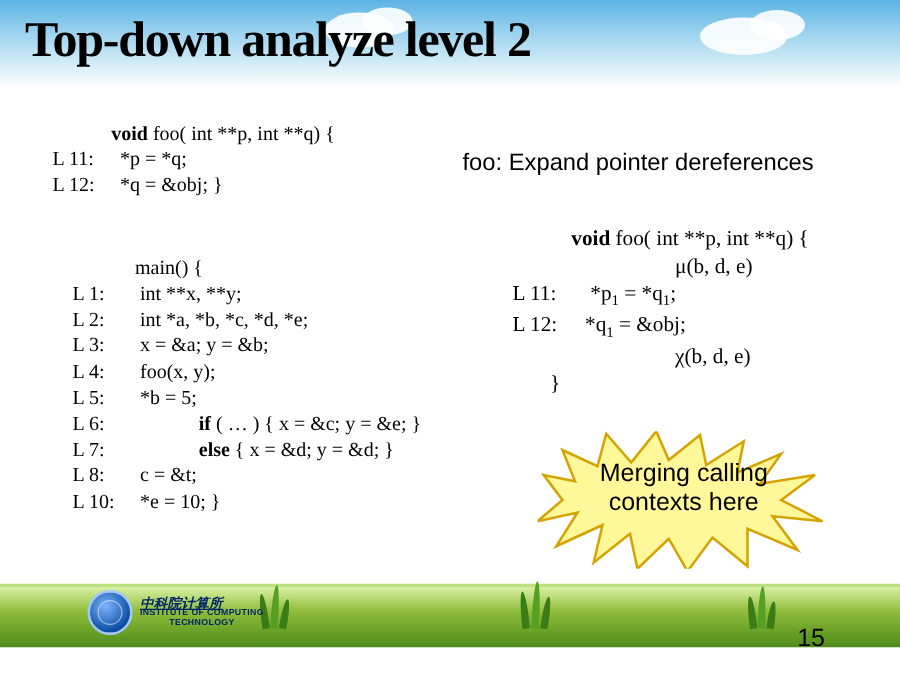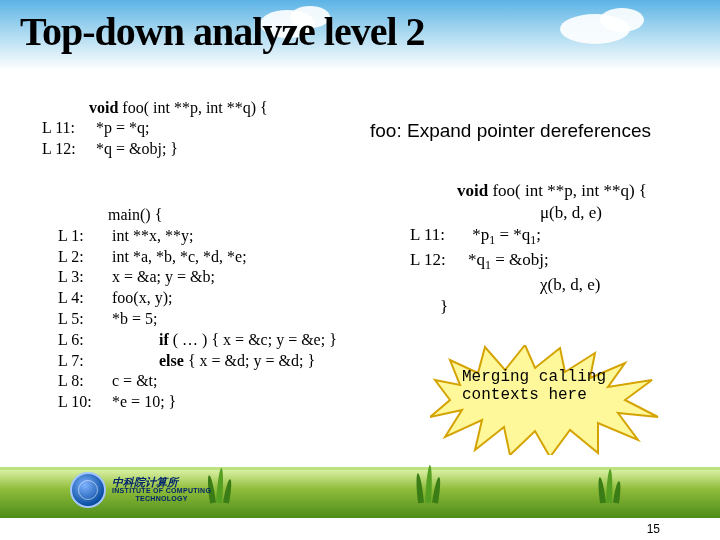--- a/index.html
+++ b/index.html
@@ -91,23 +91,24 @@
     position: absolute;
     top: 345px; left: 430px;
     width: 230px; height: 110px;
     pointer-events: none;
   }
   .starburst svg { width: 230px; height: 110px; }
   .starburst-label {
     position: absolute;
     top: 368px; left: 462px;
     width: 170px;
-    font-size: 16px;
-    font-family: Liberation Mono, monospace;
-    color: #000;
+    font-size: 20px;
+    font-family: Liberation Sans, sans-serif;
+    color: #000;
+    text-align: center;
     line-height: 1.15;
   }
 
   .footer-inst {
     position: absolute;
     bottom: 38px; left: 112px;
     font-size: 7px;
     line-height: 1.05;
     font-family: Arial, Helvetica, sans-serif;
     font-weight: bold;
@@ -132,25 +133,26 @@
     border-radius: 50%;
   }
   .footer-chinese {
     position: absolute;
     bottom: 50px; left: 112px;
     font-size: 11px;
     font-family: "SimSun", "Songti SC", serif;
     font-weight: bold;
     font-style: italic;
     color: #00246b;
+    text-decoration: underline;
   }
   .page-num {
     position: absolute;
-    bottom: 4px; right: 60px;
-    font-size: 12px;
+    bottom: 17px; right: 60px;
+    font-size: 20px;
     font-family: Arial, sans-serif;
     color: #000;
   }
   .lbl { display: inline-block; width: 50px; }
   .lbl2 { display: inline-block; width: 58px; }
   sub { font-size: 0.7em; }
 </style>
 </head>
 <body>
 

